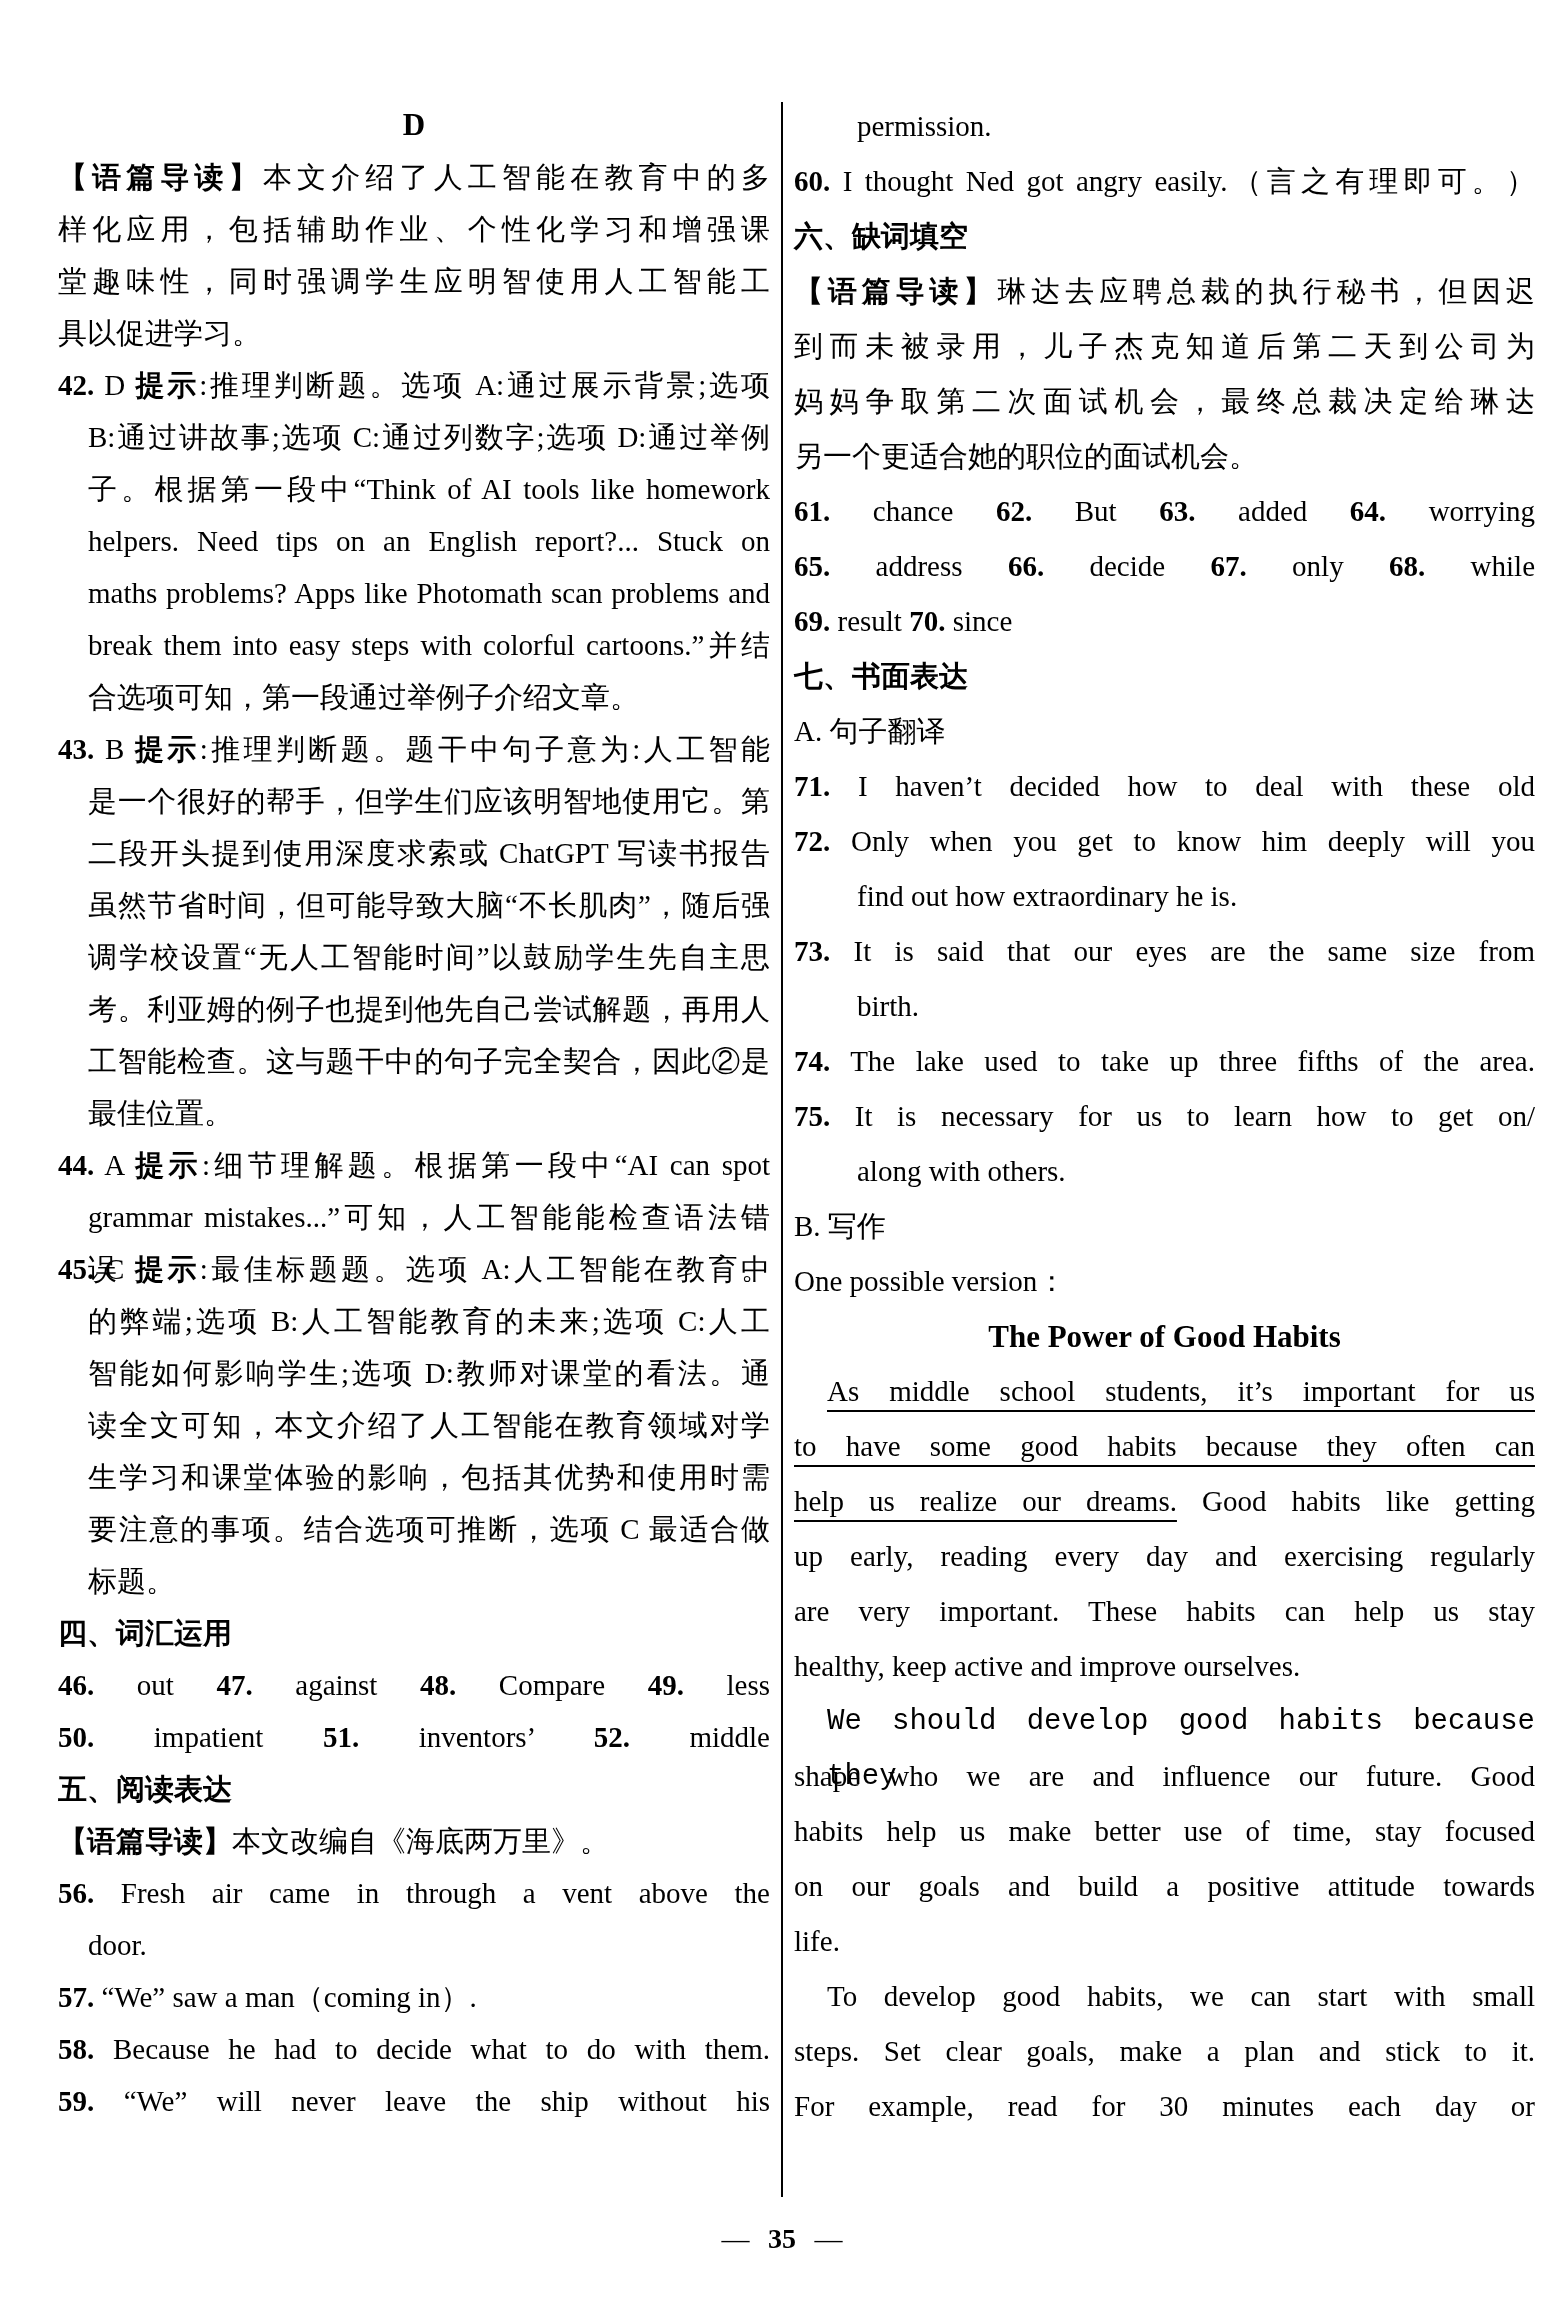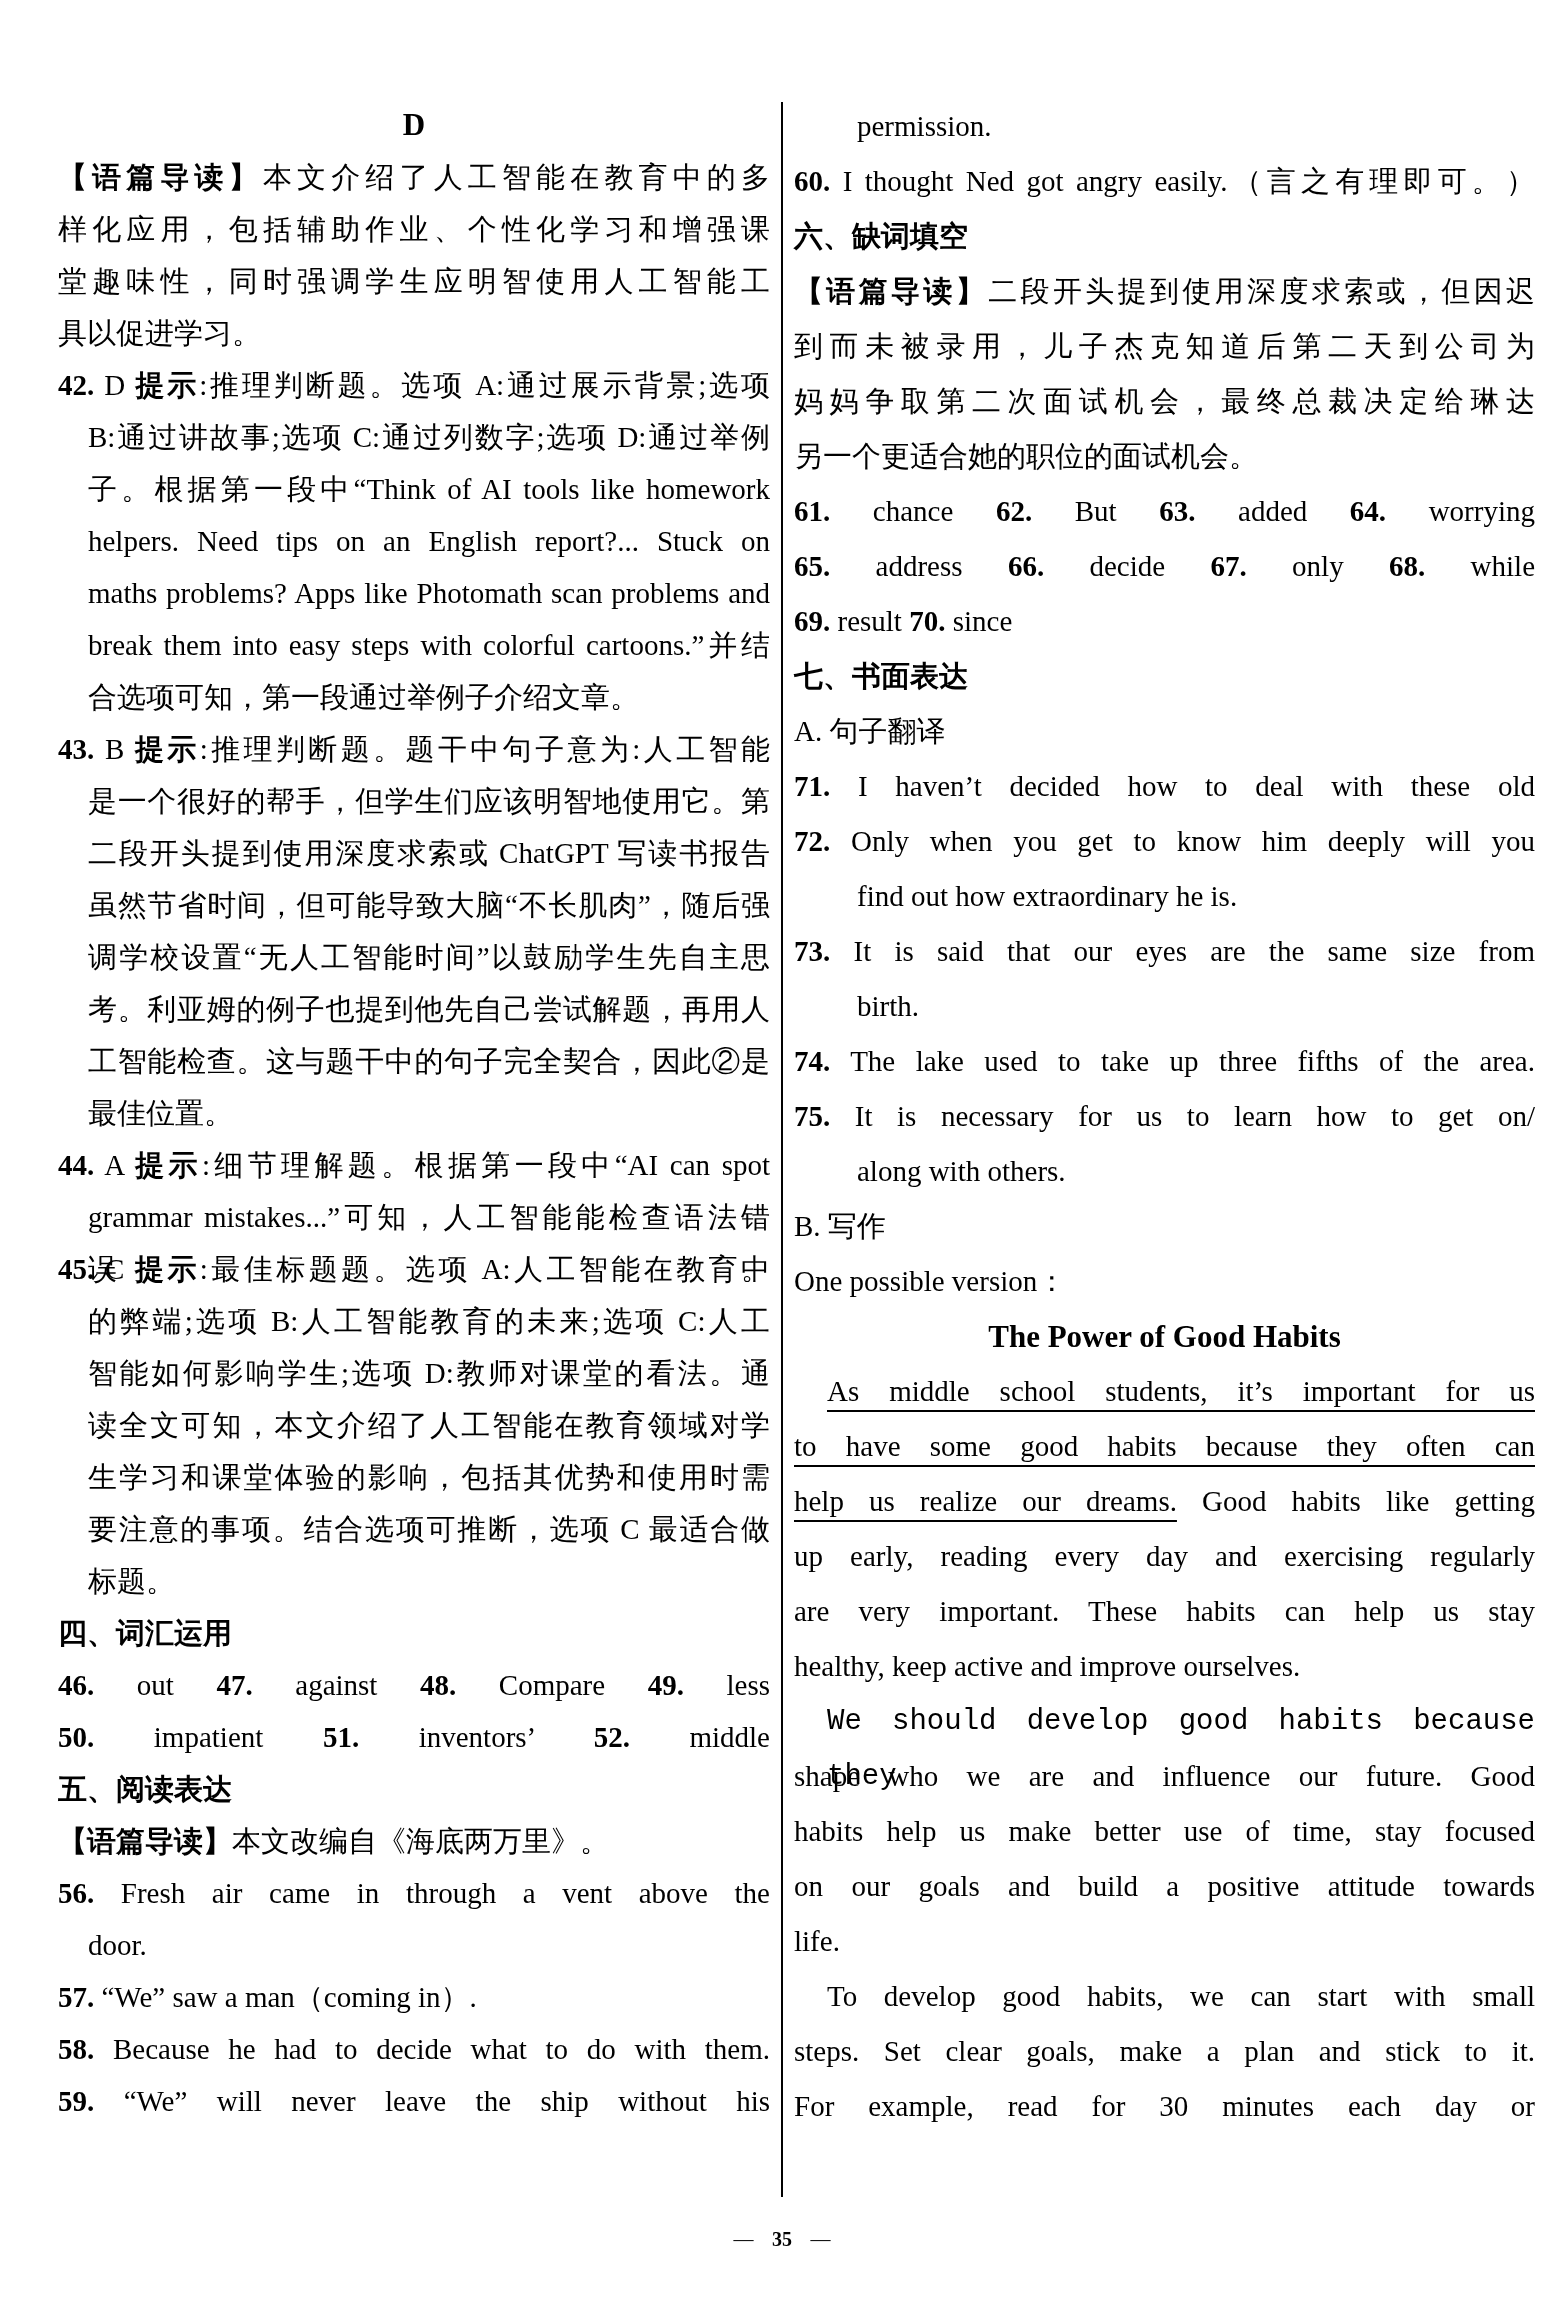--- a/index.html
+++ b/index.html
@@ -24,21 +24,21 @@
   .seg-num{font-weight:bold;}
   .seg-hei{font-family:"Liberation Sans","DejaVu Sans",sans-serif;font-weight:bold;}
   .seg-und{text-decoration:underline;text-underline-offset:9.2px;text-decoration-thickness:2px;}
   .seg-title{font-weight:bold;font-size:31px;}
   .divider{
     position:absolute;left:781px;top:102px;
     width:2px;height:2095px;background:#000;
   }
   .footer{
     position:absolute;left:0;top:2219px;width:1564px;
-    text-align:center;font-size:20px;line-height:40px;
+    text-align:center;font-size:28px;line-height:40px;
   }
   .footer .dash{font-weight:normal;}
   .footer .pagenum{font-weight:bold;margin:0 18.4px;}
 </style>
 </head>
 <body>
 
 <div class="page">
   <div class="column col-left" id="col-0">
       <div class="line center"><span class="seg-title">D</span></div>
@@ -79,21 +79,21 @@
       <div class="line" style="padding-left: 30px;"><span class="seg-reg">door.</span></div>
       <div class="line"><span class="seg-num">57.</span><span class="seg-reg"> “We” saw a man（coming in）.</span></div>
       <div class="line just"><span class="seg-num">58.</span><span class="seg-reg"> Because he had to decide what to do with them.</span></div>
       <div class="line just"><span class="seg-num">59.</span><span class="seg-reg"> “We” will never leave the ship without his</span></div>
     </div>
   <div class="divider"></div>
   <div class="column col-right" id="col-1">
       <div class="line" style="padding-left: 63px;"><span class="seg-reg">permission.</span></div>
       <div class="line just"><span class="seg-num">60.</span><span class="seg-reg"> I thought Ned got angry easily.（言之有理即可。）</span></div>
       <div class="line"><span class="seg-hei">六、缺词填空</span></div>
-      <div class="line just"><span class="seg-hei">【语篇导读】</span><span class="seg-reg">二段开头提到使用深度求索或，但因迟</span></div>
+      <div class="line just"><span class="seg-hei">【语篇导读】</span><span class="seg-reg">琳达去应聘总裁的执行秘书，但因迟</span></div>
       <div class="line just"><span class="seg-reg">到而未被录用，儿子杰克知道后第二天到公司为</span></div>
       <div class="line just"><span class="seg-reg">妈妈争取第二次面试机会，最终总裁决定给琳达</span></div>
       <div class="line"><span class="seg-reg">另一个更适合她的职位的面试机会。</span></div>
       <div class="line just"><span class="seg-num">61.</span><span class="seg-reg"> chance  </span><span class="seg-num">62.</span><span class="seg-reg"> But  </span><span class="seg-num">63.</span><span class="seg-reg"> added  </span><span class="seg-num">64.</span><span class="seg-reg"> worrying</span></div>
       <div class="line just"><span class="seg-num">65.</span><span class="seg-reg"> address  </span><span class="seg-num">66.</span><span class="seg-reg"> decide  </span><span class="seg-num">67.</span><span class="seg-reg"> only  </span><span class="seg-num">68.</span><span class="seg-reg"> while</span></div>
       <div class="line"><span class="seg-num">69.</span><span class="seg-reg"> result  </span><span class="seg-num">70.</span><span class="seg-reg"> since</span></div>
       <div class="line"><span class="seg-hei">七、书面表达</span></div>
       <div class="line"><span class="seg-reg">A. 句子翻译</span></div>
       <div class="line just"><span class="seg-num">71.</span><span class="seg-reg"> I haven’t decided how to deal with these old</span></div>
       <div class="line just"><span class="seg-num">72.</span><span class="seg-reg"> Only when you get to know him deeply will you</span></div>

